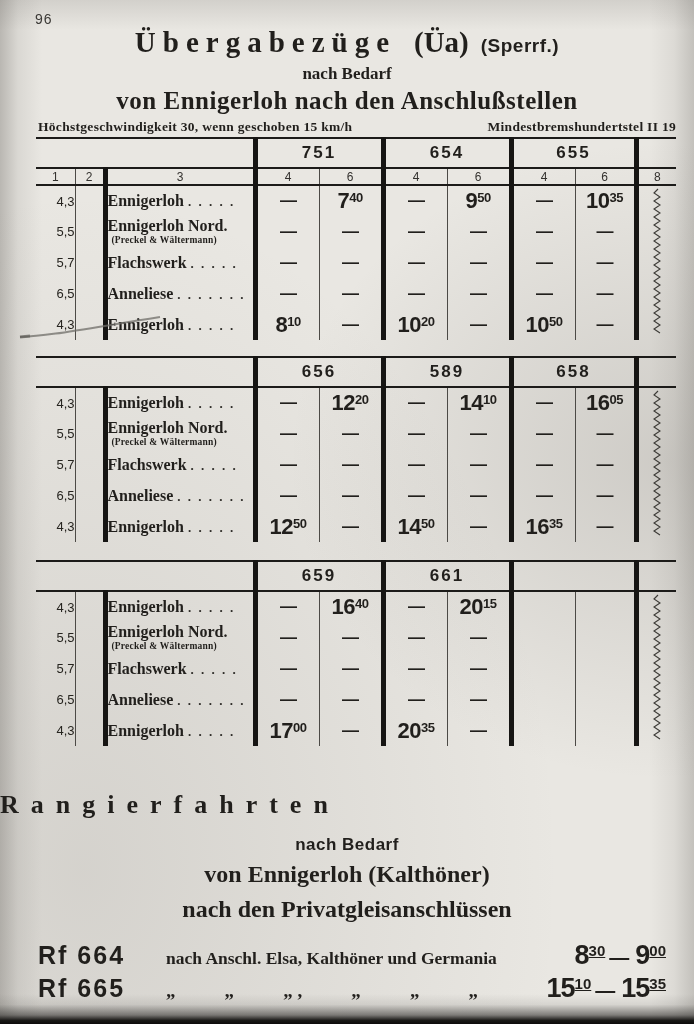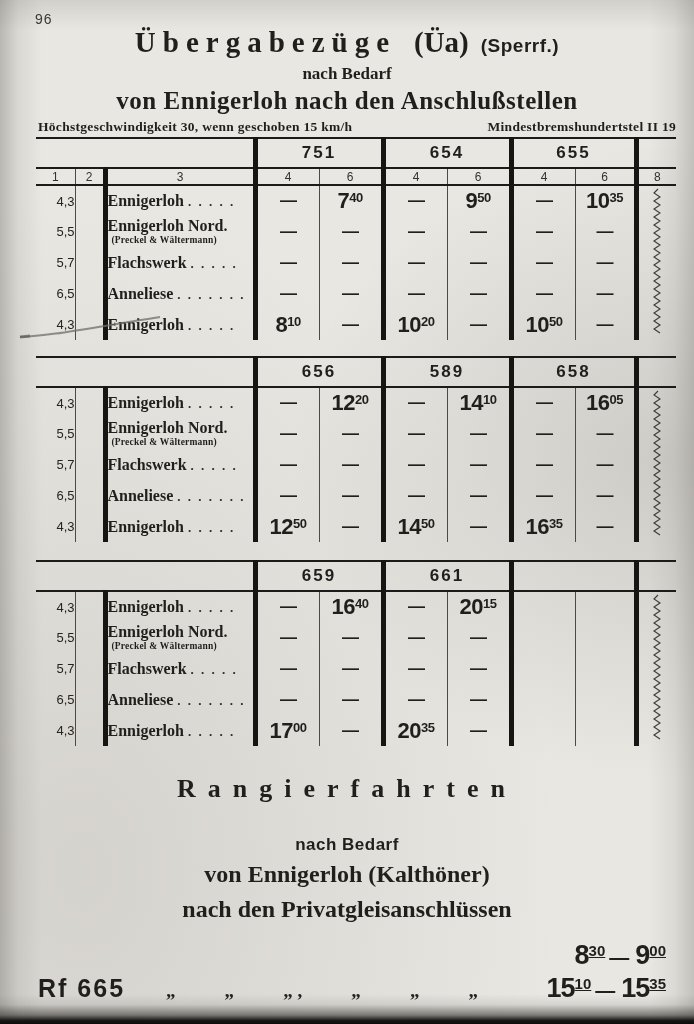--- a/index.html
+++ b/index.html
@@ -45,21 +45,21 @@
   td.station { text-align:left; padding-left:9px; font:bold 16px "Liberation Serif", serif; white-space:nowrap; line-height:1;margin-top:8px; }
   td.station .leader { font-weight:bold; letter-spacing:2px; font-size:13px; color:#2c2a26; }
   td.station .sub { font:bold 9.5px "Liberation Serif", serif; margin-top:1px; padding-left:4px; letter-spacing:0.2px; }
   td.t { text-align:center; font-family:"Liberation Sans", sans-serif; }
   td.t .dash { font:bold 17px "Liberation Sans", sans-serif; letter-spacing:-1px; }
   td.t .hr  { font:bold 22px "Liberation Sans", sans-serif; letter-spacing:-0.5px; }
   td.t .min { font:bold 13px "Liberation Sans", sans-serif; position:relative; top:-6px; letter-spacing:-0.5px; }
   td.zig { text-align:center; }
 
   
-  #rangier-title { position:absolute; left:0; top:774px; width:100%; text-align:center; font:bold 26px "Liberation Serif", serif; letter-spacing:12px; }
+  #rangier-title { position:absolute; left:0; top:790px; width:100%; text-align:left; font:bold 26px "Liberation Serif", serif; letter-spacing:12px; }
   #rangier-sub   { position:absolute; left:0; top:835px; width:100%; text-align:center; font:bold 17px "Liberation Sans", sans-serif; letter-spacing:0.5px; }
   #rangier-line1 { position:absolute; left:0; top:861px; width:100%; text-align:center; font:bold 24px "Liberation Serif", serif; }
   #rangier-line2 { position:absolute; left:0; top:896px; width:100%; text-align:center; font:bold 24px "Liberation Serif", serif; }
 
   #rf-entries { position:absolute; left:38px; top:940px; width:628px; }
   .rf-row { display:flex; align-items:baseline; height:33px; }
   .rf-id { width:128px; font:bold 25px "Liberation Sans", sans-serif; letter-spacing:2px; white-space:nowrap; }
   .rf-desc { width:352px; font:bold 17.5px "Liberation Serif", serif; white-space:nowrap; }
   .rf-desc.dittos { display:flex; justify-content:space-between; padding-right:40px; font:bold 19px "Liberation Serif", serif; }
   .rf-time { flex:1; display:flex; justify-content:flex-end; align-items:baseline; white-space:nowrap; }
@@ -355,20 +355,22 @@
     <path d="M2 21 l 10 -1" stroke="#55534f" stroke-width="3" fill="none" opacity="0.6"></path>
   </svg>
 
   <div id="rangier-title">Rangierfahrten</div>
   <div id="rangier-sub">nach Bedarf</div>
   <div id="rangier-line1">von Ennigerloh (Kalthöner)</div>
   <div id="rangier-line2">nach den Privatgleisanschlüssen</div>
 
   <div id="rf-entries">
       <div class="rf-row">
+        <span class="rf-id">Rf 664</span>
+        <span class="rf-desc">nach Anschl. Elsa, Kalthöner und Germania</span>
         <span class="rf-time">
           <span class="hr">8</span>
           <span class="min">30</span>
           <span class="dash">—</span>
           <span class="hr">9</span>
           <span class="min">00</span>
         </span>
       </div>
       <div class="rf-row">
         <span class="rf-id">Rf 665</span>

